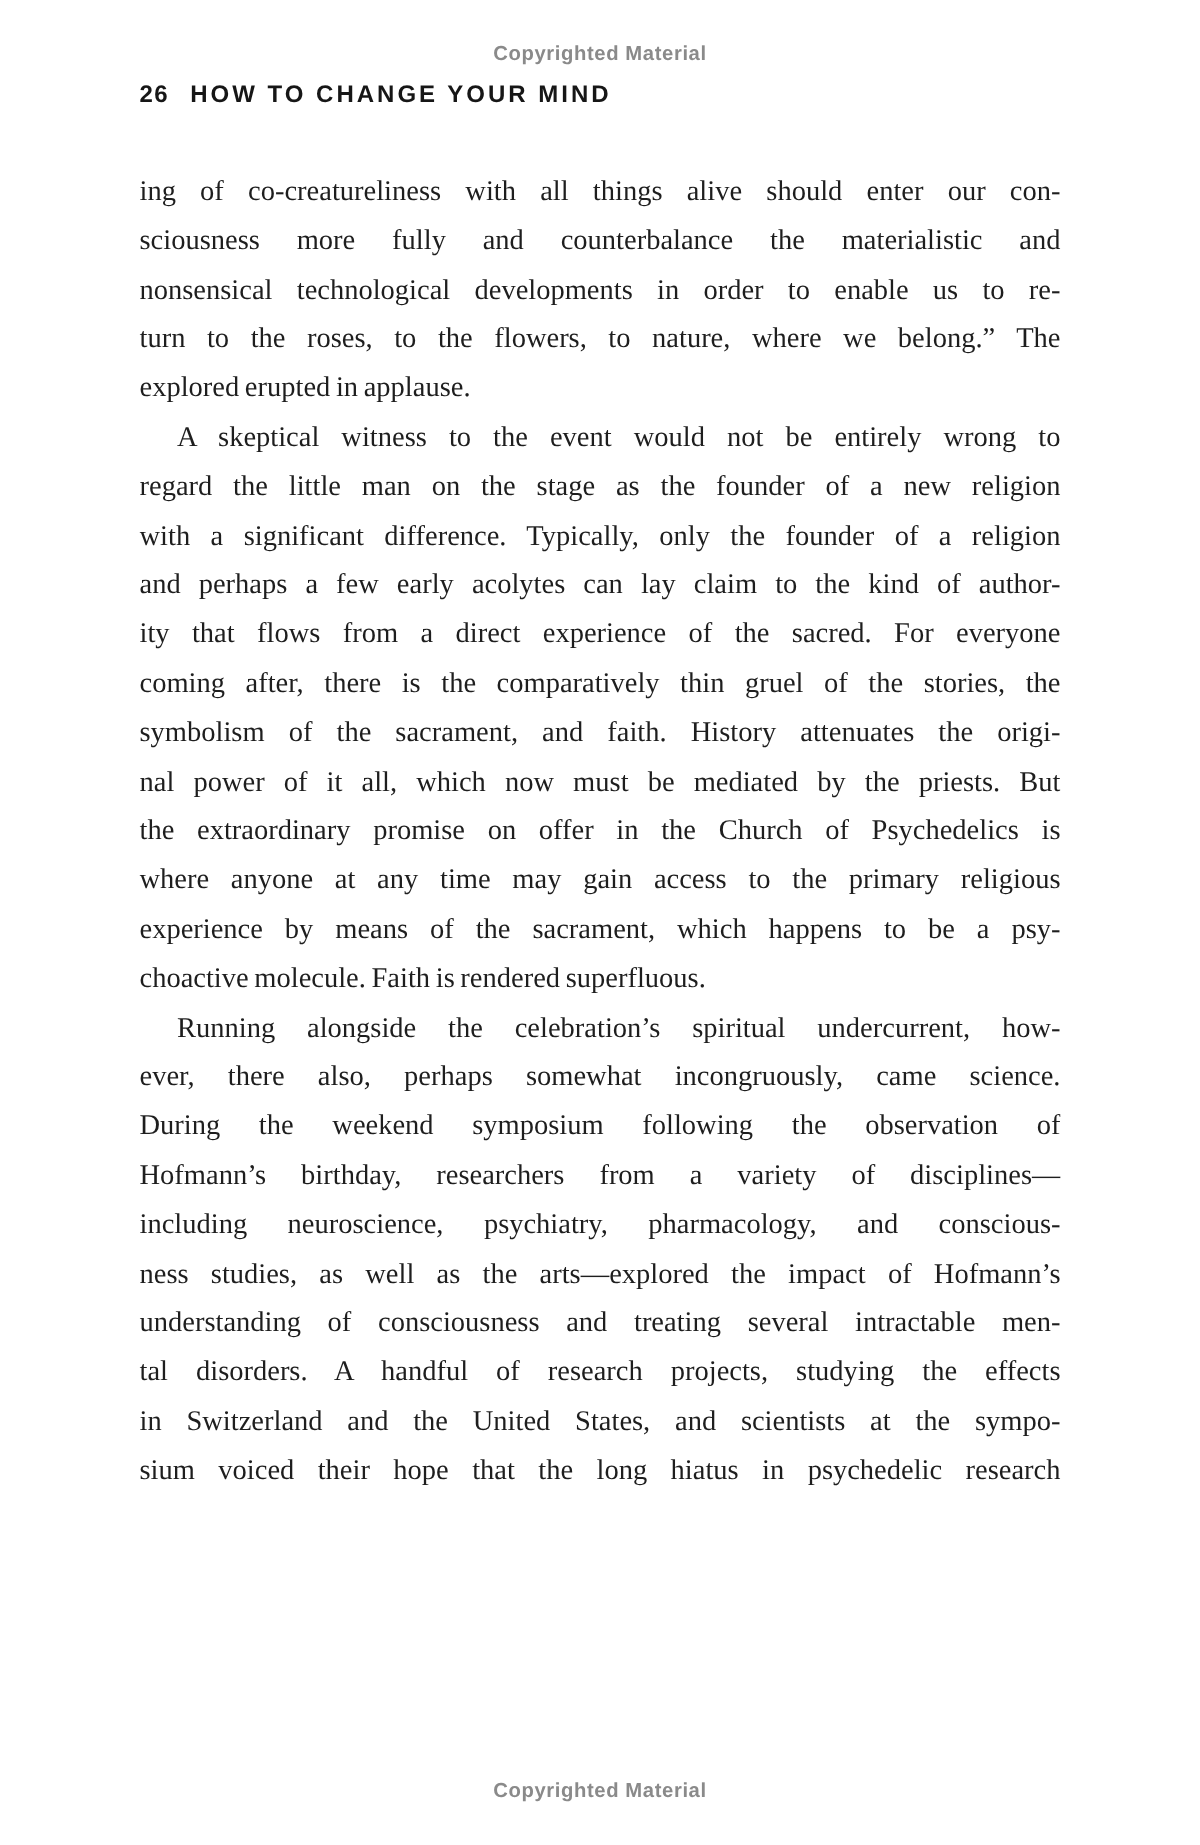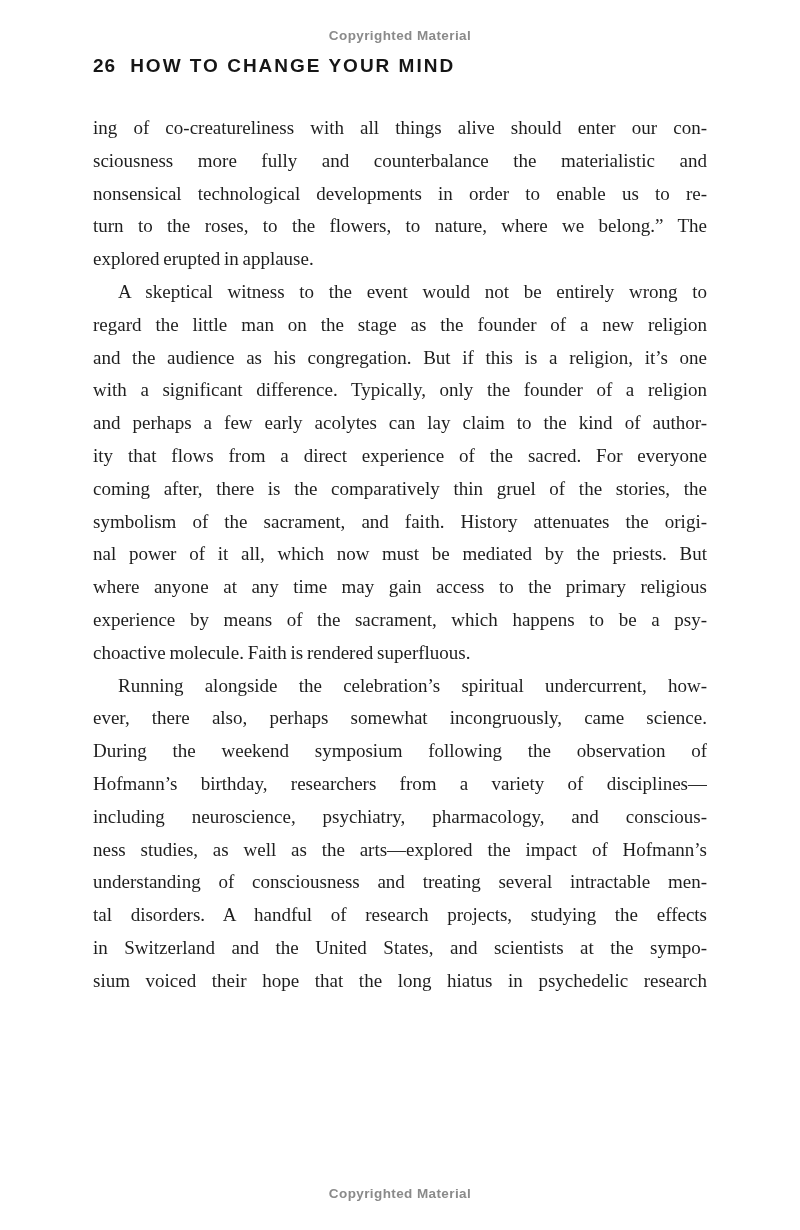--- a/index.html
+++ b/index.html
@@ -23,21 +23,21 @@
     color: #8a8a8a;
   }
   .copyright-top { top: 28px; }
   .copyright-bottom { top: 1186px; }
   .running-header {
     position: absolute;
     top: 55px;
     left: 93px;
     font-family: "Liberation Sans", sans-serif;
     font-weight: bold;
-    font-size: 19px;
+    font-size: 16px;
     letter-spacing: 2px;
     color: #161616;
     white-space: nowrap;
   }
   .running-header .page-num { margin-right: 14px; letter-spacing: 1px; }
   .body-text {
     position: absolute;
     top: 112px;
     left: 93px;
     width: 614px;
@@ -76,27 +76,27 @@
 
   <div class="body-text">
 
       <div class="line">ing of co-creatureliness with all things alive should enter our con-</div>
       <div class="line">sciousness more fully and counterbalance the materialistic and</div>
       <div class="line">nonsensical technological developments in order to enable us to re-</div>
       <div class="line">turn to the roses, to the flowers, to nature, where we belong.” The</div>
       <div class="line para-end">explored erupted in applause.</div>
       <div class="line first-indented">A skeptical witness to the event would not be entirely wrong to</div>
       <div class="line">regard the little man on the stage as the founder of a new religion</div>
-      <div class="line">and the audience as his congregation. But if this is a religion, it’s one</div>
       <div class="line">with a significant difference. Typically, only the founder of a religion</div>
       <div class="line">and perhaps a few early acolytes can lay claim to the kind of author-</div>
       <div class="line">ity that flows from a direct experience of the sacred. For everyone</div>
       <div class="line">coming after, there is the comparatively thin gruel of the stories, the</div>
       <div class="line">symbolism of the sacrament, and faith. History attenuates the origi-</div>
       <div class="line">nal power of it all, which now must be mediated by the priests. But</div>
+      <div class="line">the extraordinary promise on offer in the Church of Psychedelics is</div>
       <div class="line">where anyone at any time may gain access to the primary religious</div>
       <div class="line">experience by means of the sacrament, which happens to be a psy-</div>
       <div class="line para-end">choactive molecule. Faith is rendered superfluous.</div>
       <div class="line first-indented">Running alongside the celebration’s spiritual undercurrent, how-</div>
       <div class="line">ever, there also, perhaps somewhat incongruously, came science.</div>
       <div class="line">During the weekend symposium following the observation of</div>
       <div class="line">Hofmann’s birthday, researchers from a variety of disciplines—</div>
       <div class="line">including neuroscience, psychiatry, pharmacology, and conscious-</div>
       <div class="line">ness studies, as well as the arts—explored the impact of Hofmann’s</div>
       <div class="line">understanding of consciousness and treating several intractable men-</div>

